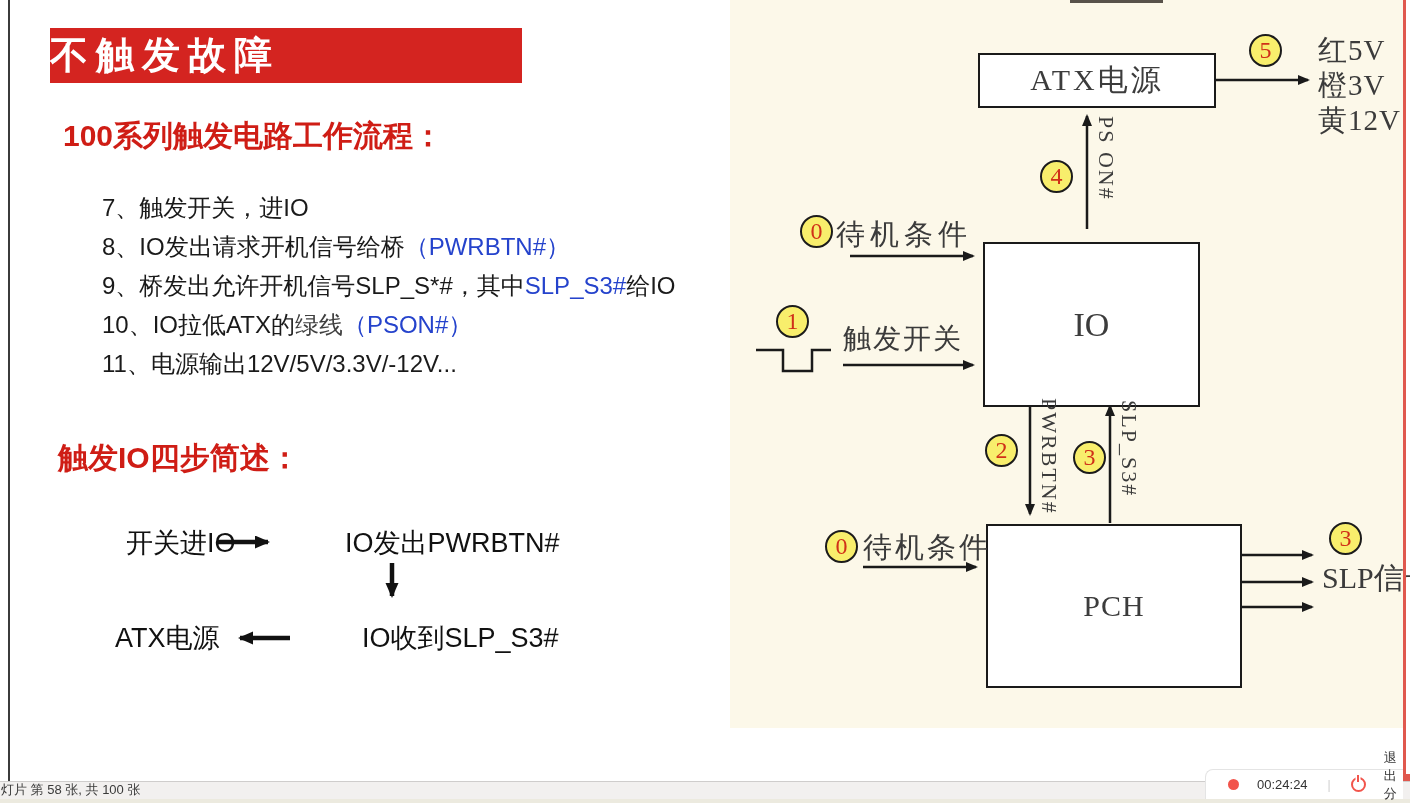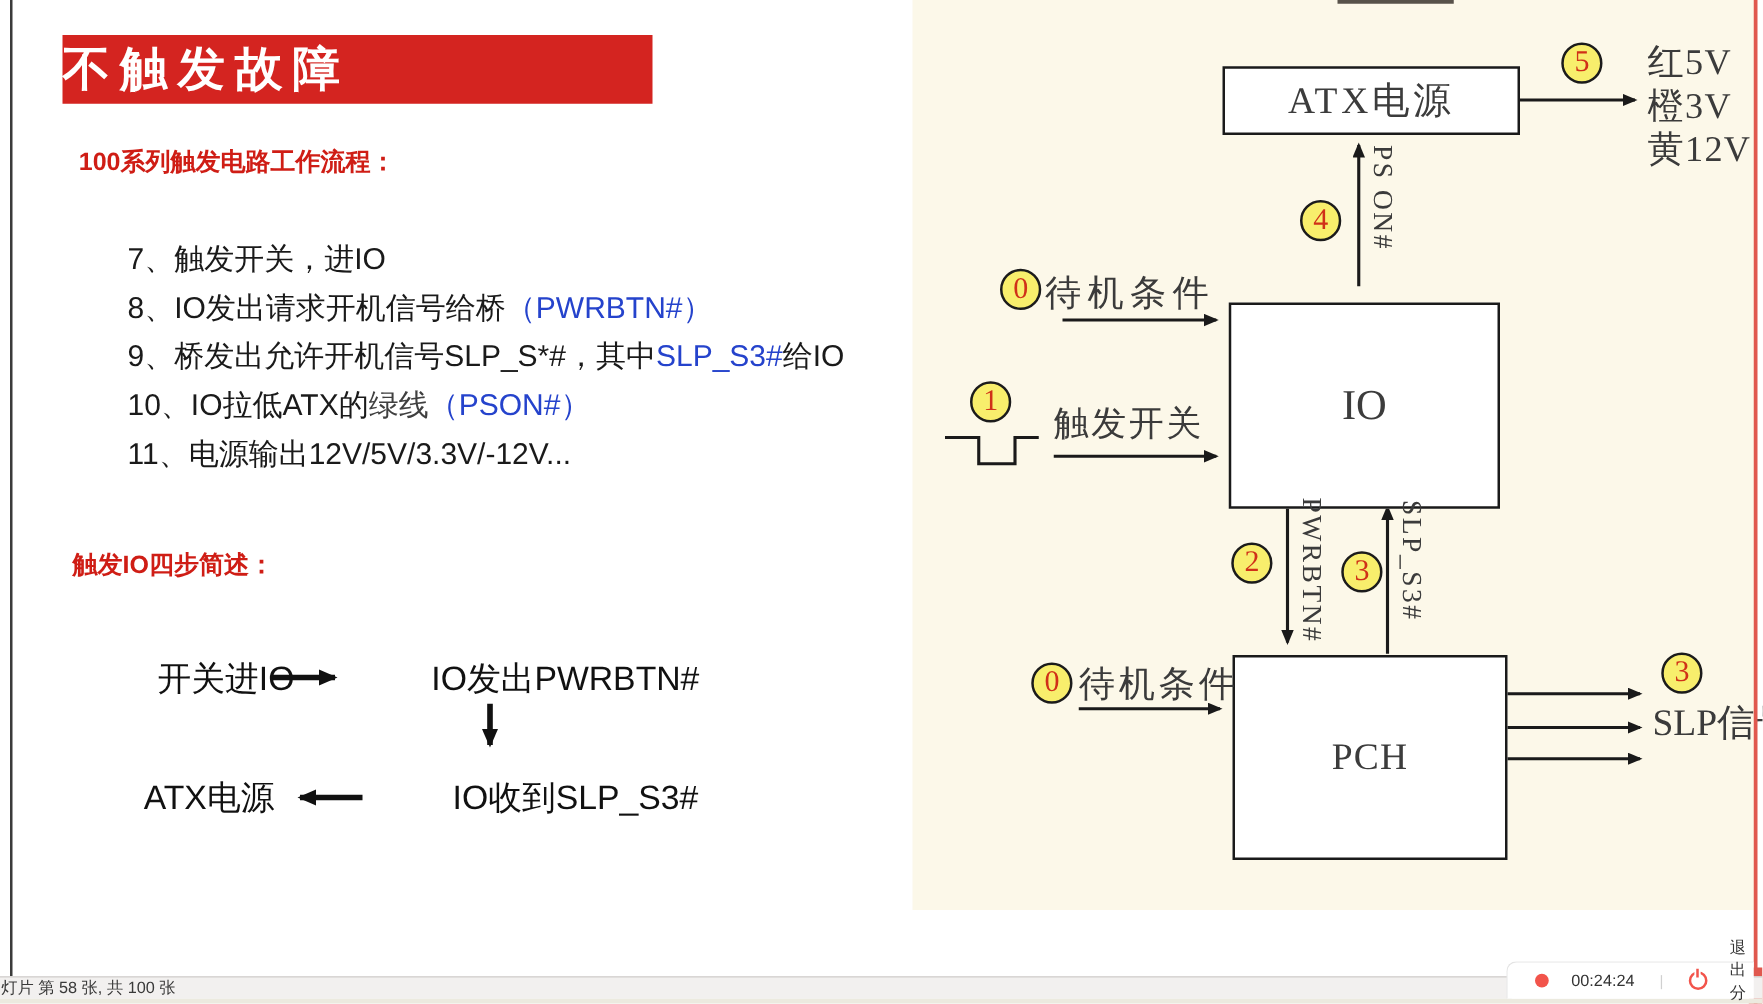--- a/index.html
+++ b/index.html
@@ -31,21 +31,21 @@
   .pwr-icon::before{content:"";position:absolute;left:50%;top:-4px;transform:translateX(-50%);
     width:2px;height:7px;background:#f2544b;box-shadow:0 0 0 1.5px #fff;}
   .share-exit{font-size:13px;color:#333;}
 
   
   .banner{
     position:absolute;left:50px;top:28px;width:472px;height:55px;background:#d42420;
     display:flex;align-items:center;
   }
   .banner .t{color:#fff;font-size:38px;font-weight:bold;letter-spacing:8px;}
-  .red-heading{position:absolute;color:#cf1d15;font-size:20px;font-weight:bold;white-space:nowrap;}
+  .red-heading{position:absolute;color:#cf1d15;font-size:30px;font-weight:bold;white-space:nowrap;}
   #wf-heading{left:63px;top:116px;}
   #sum-heading{left:58px;top:422px;margin-top:16px;}
   .steps{position:absolute;left:102px;top:188px;font-size:24px;color:#1a1a1a;line-height:39px;white-space:nowrap;}
   .blue{color:#2543cc;}
   .green{color:#404040;}
   .flow-node{position:absolute;font-size:27px;color:#111;white-space:nowrap;}
   #fn1{left:126px;top:525px;}
   #fn2{left:345px;top:525px;}
   #fn3{left:362px;top:620px;}
   #fn4{left:115px;top:620px;}
@@ -54,21 +54,21 @@
   
   .panel{position:absolute;left:730px;top:0;width:674px;height:728px;background:#fcf8e9;}
   .panel svg.lines{position:absolute;left:0;top:0;}
   .block{
     position:absolute;background:#fff;border:2.5px solid #1a1a1a;box-sizing:border-box;
     display:flex;align-items:center;justify-content:center;
     font-family:"Liberation Serif","DejaVu Serif",serif;color:#3c3c3c;
   }
   #blk-atx{left:248px;top:53px;width:238px;height:55px;font-size:30px;letter-spacing:3px;}
   #blk-io{left:253px;top:242px;width:217px;height:165px;font-size:34px;}
-  #blk-pch{left:256px;top:524px;width:220px;height:164px;font-size:30px;letter-spacing:1px;}
+  #blk-pch{left:256px;top:524px;width:256px;height:164px;font-size:30px;letter-spacing:1px;}
   .dlabel{position:absolute;font-family:"Liberation Serif","DejaVu Serif",serif;color:#3b3b3b;white-space:nowrap;}
   #lbl-standby-top{left:106px;top:215px;font-size:29px;letter-spacing:5px;}
   #lbl-switch{left:113px;top:320px;font-size:28px;letter-spacing:2px;}
   #lbl-standby-bot{left:133px;top:528px;font-size:29px;letter-spacing:3px;}
   #lbl-volt{left:588px;top:33px;font-size:29px;line-height:35px;letter-spacing:1px;}
   #lbl-volt span{display:block;}
   #lbl-slp-out{left:592px;top:558px;font-size:30px;width:110px;overflow:hidden;}
   .vlabel{
     position:absolute;writing-mode:vertical-rl;
     font-family:"Liberation Serif","DejaVu Serif",serif;color:#3b3b3b;

